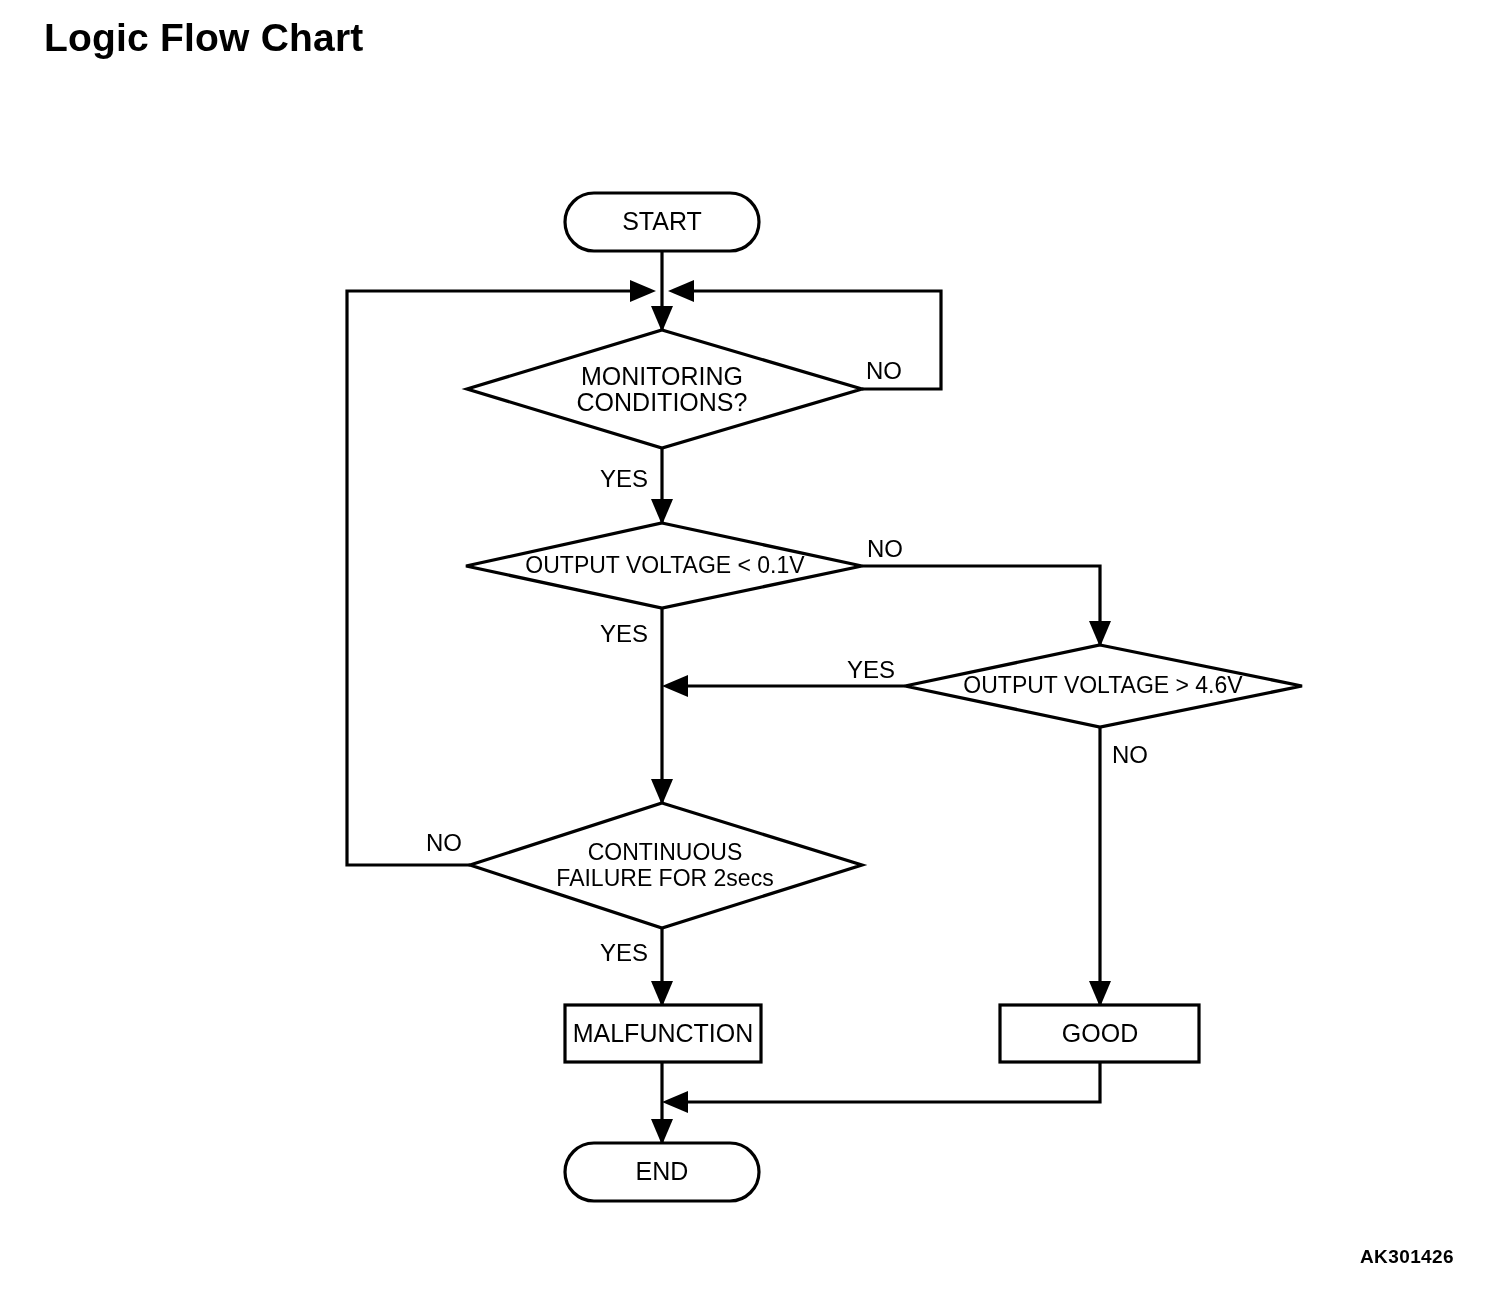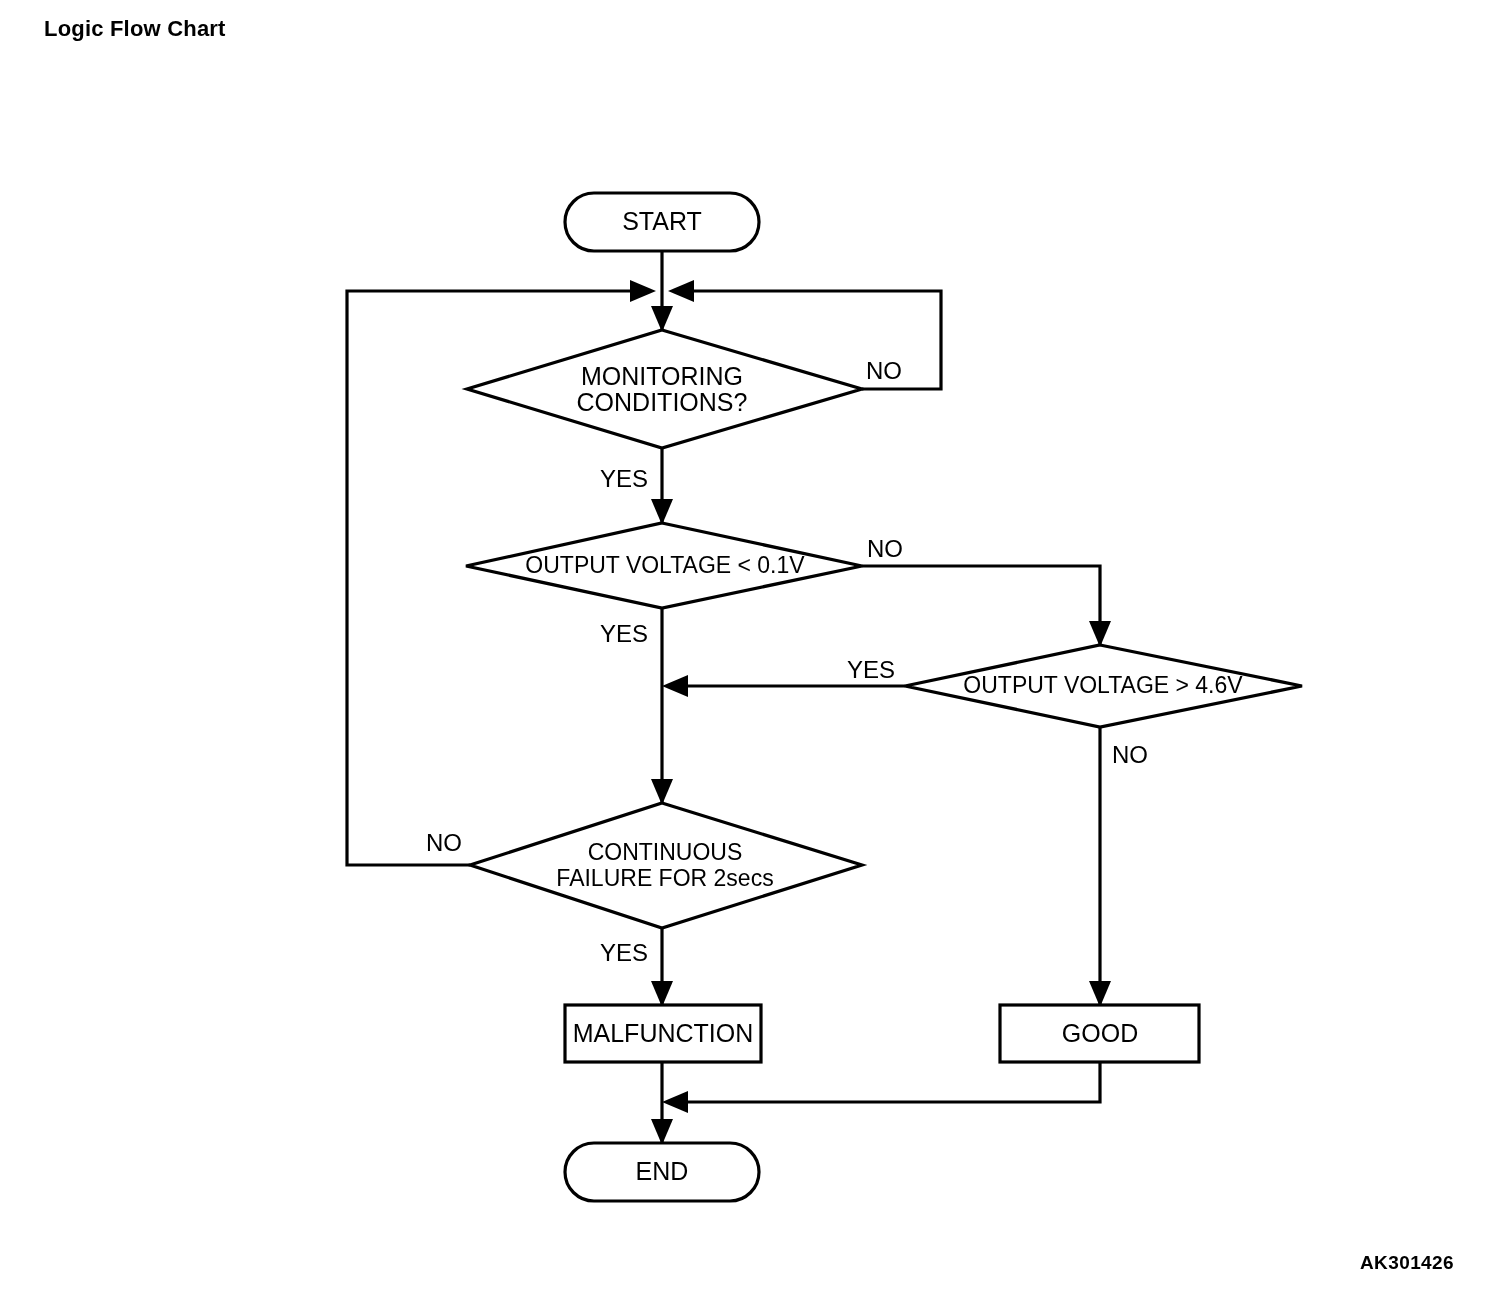--- a/index.html
+++ b/index.html
@@ -13,36 +13,36 @@
     height: 1310px;
     position: relative;
     font-family: "Liberation Sans", sans-serif;
     color: #000000;
     overflow: hidden;
   }
   #page-title {
     position: absolute;
     left: 44px;
     top: 16px;
-    font-size: 22px;
+    font-size: 39px;
     font-weight: bold;
     letter-spacing: 0.2px;
     white-space: nowrap;
   }
   #diagram-svg {
     position: absolute;
     left: 0;
     top: 0;
     width: 1504px;
     height: 1310px;
   }
   #ref-code {
     position: absolute;
     right: 50px;
-    bottom: 36px;
+    bottom: 42px;
     font-size: 19px;
     font-weight: bold;
     letter-spacing: 0.4px;
     white-space: nowrap;
   }
   .shape-stroke {
     fill: #ffffff;
     stroke: #000000;
     stroke-width: 3.2;
     stroke-linejoin: miter;

